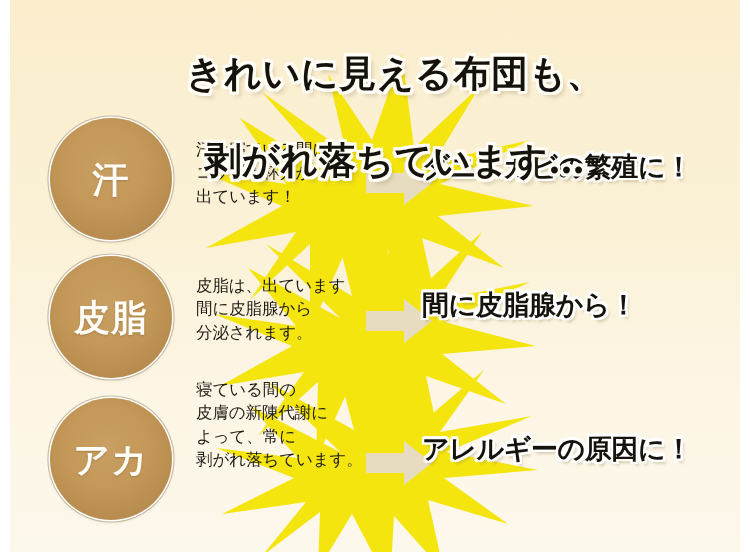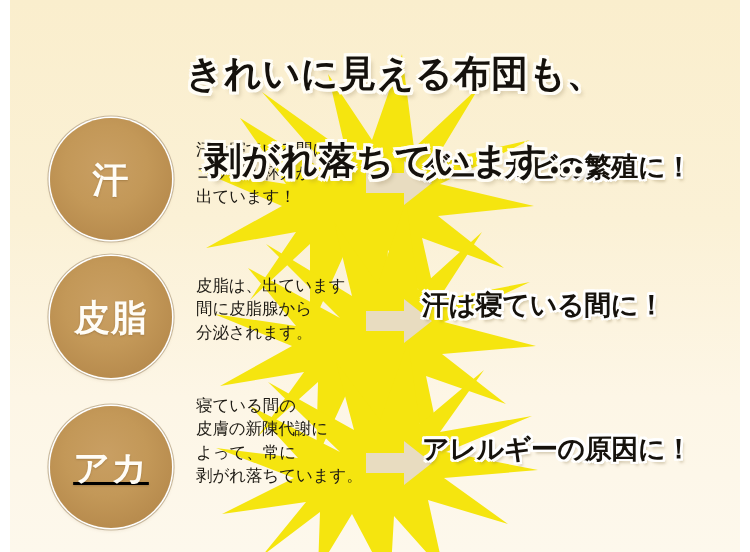--- a/index.html
+++ b/index.html
@@ -96,21 +96,21 @@
     background:
       radial-gradient(circle at 46% 40%, #c99f63 0%, #c39858 42%, #b98d4f 70%, #ad8146 100%);
     box-shadow:
       0 0 0 1.5px #ffffff,
       0 0 0 2.6px #c7b79b,
       0 2px 4px rgba(140,110,70,0.22);
     display: flex;
     align-items: center;
     justify-content: center;
   }
-  #row-2 .badge { top: 28px; text-decoration: underline; }
+  #row-2 .badge { top: 20px; }
   .badge-label {
     font-family: "DejaVu Serif", "Liberation Serif", serif;
     font-weight: bold;
     font-size: 36px;
     color: #fffdf7;
     letter-spacing: 1px;
     text-shadow: 0 1px 2px rgba(120,85,40,0.40);
     line-height: 1;
     user-select: none;
   }
@@ -123,21 +123,21 @@
     width: 175px;
     font-family: "DejaVu Sans", "Liberation Sans", sans-serif;
     font-size: 16.5px;
     line-height: 1.42;
     color: #1d1a14;
     white-space: pre-line;
     letter-spacing: -0.1px;
   }
   #row-0 .desc { top: 30px; }
   #row-1 .desc { top: 28px; }
-  #row-2 .desc { top: 16px; }
+  #row-2 .desc { top: 0; }
 
   
   .arrow {
     position: absolute;
     left: 356px;
     top: 52px;
     width: 66px;
     height: 46px;
   }
   #row-2 .arrow { top: 62px; }
@@ -215,21 +215,21 @@
     <div class="row" id="row-1">
       <div class="badge">
         <span class="badge-label">皮脂</span>
       </div>
       <div class="desc">皮脂は、出ています
 間に皮脂腺から
 分泌されます。</div>
       <svg class="arrow" viewBox="0 0 66 46" aria-hidden="true">
         <polygon points="0,13 38,13 38,1 66,23 38,45 38,33 0,33" fill="#e8dcc0"></polygon>
       </svg>
-      <div class="result">汗は寝ている間に！</div>
+      <div class="result">間に皮脂腺から！</div>
     </div>
 
     <div class="row" id="row-2">
       <div class="badge">
         <span class="badge-label">アカ</span>
       </div>
       <div class="desc">寝ている間の
 皮膚の新陳代謝に
 よって、常に
 剥がれ落ちています。</div>

